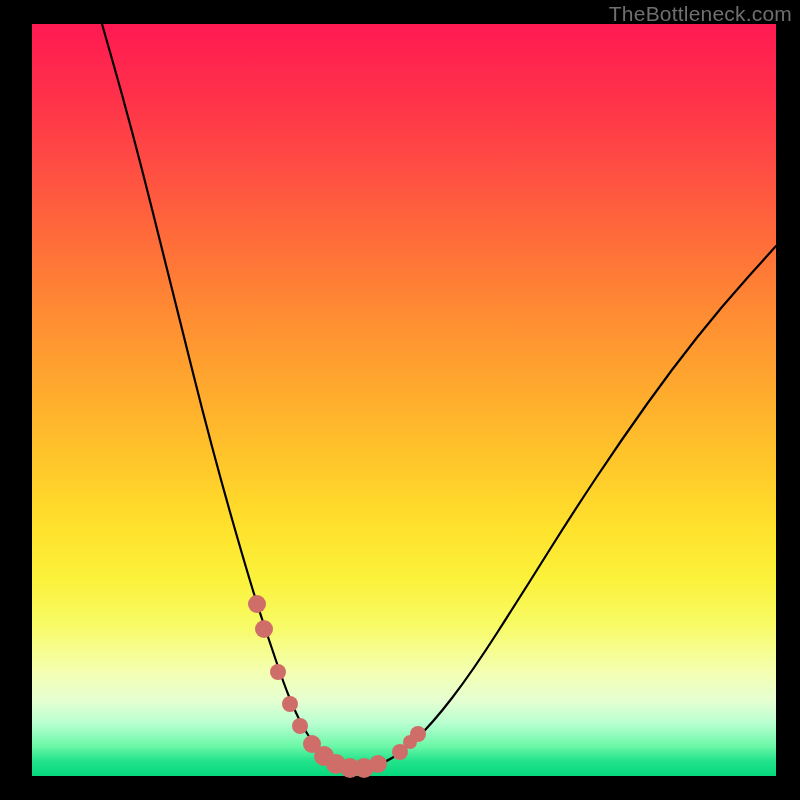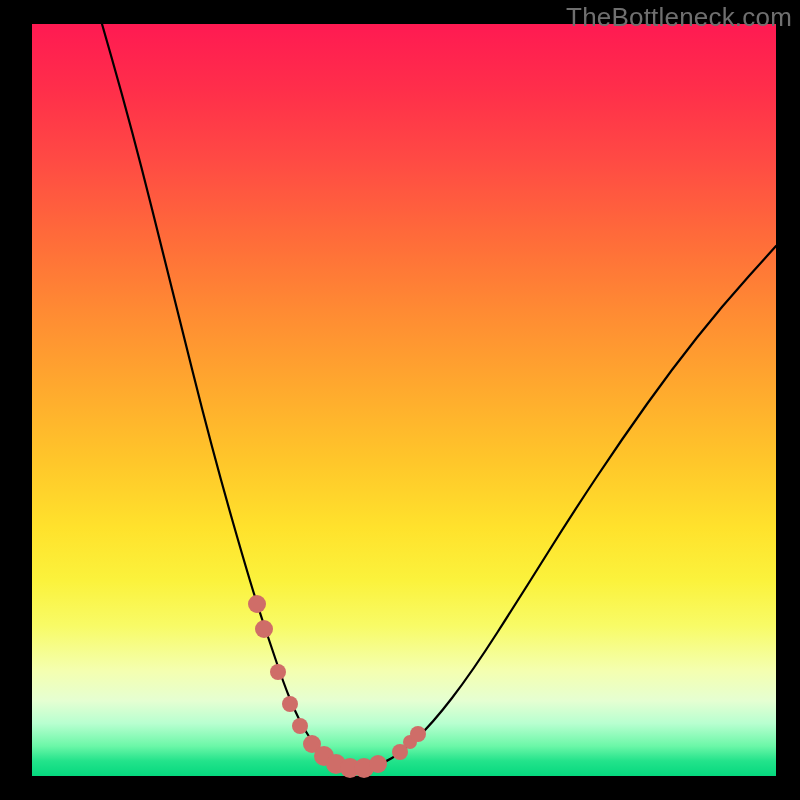--- a/index.html
+++ b/index.html
@@ -43,21 +43,21 @@
       #6cf7a8 96%,
       #23e38b 98%,
       #05d87e 100%
     );
   }
   .watermark {
     position: absolute;
     top: 2px;
     right: 8px;
     color: #6f6f6f;
-    font-size: 26px;
+    font-size: 21px;
     font-weight: 400;
     letter-spacing: 0.2px;
     user-select: none;
     text-align: right;
   }
   svg.curve {
     position: absolute;
     left: 0;
     top: 0;
     width: 744px;

